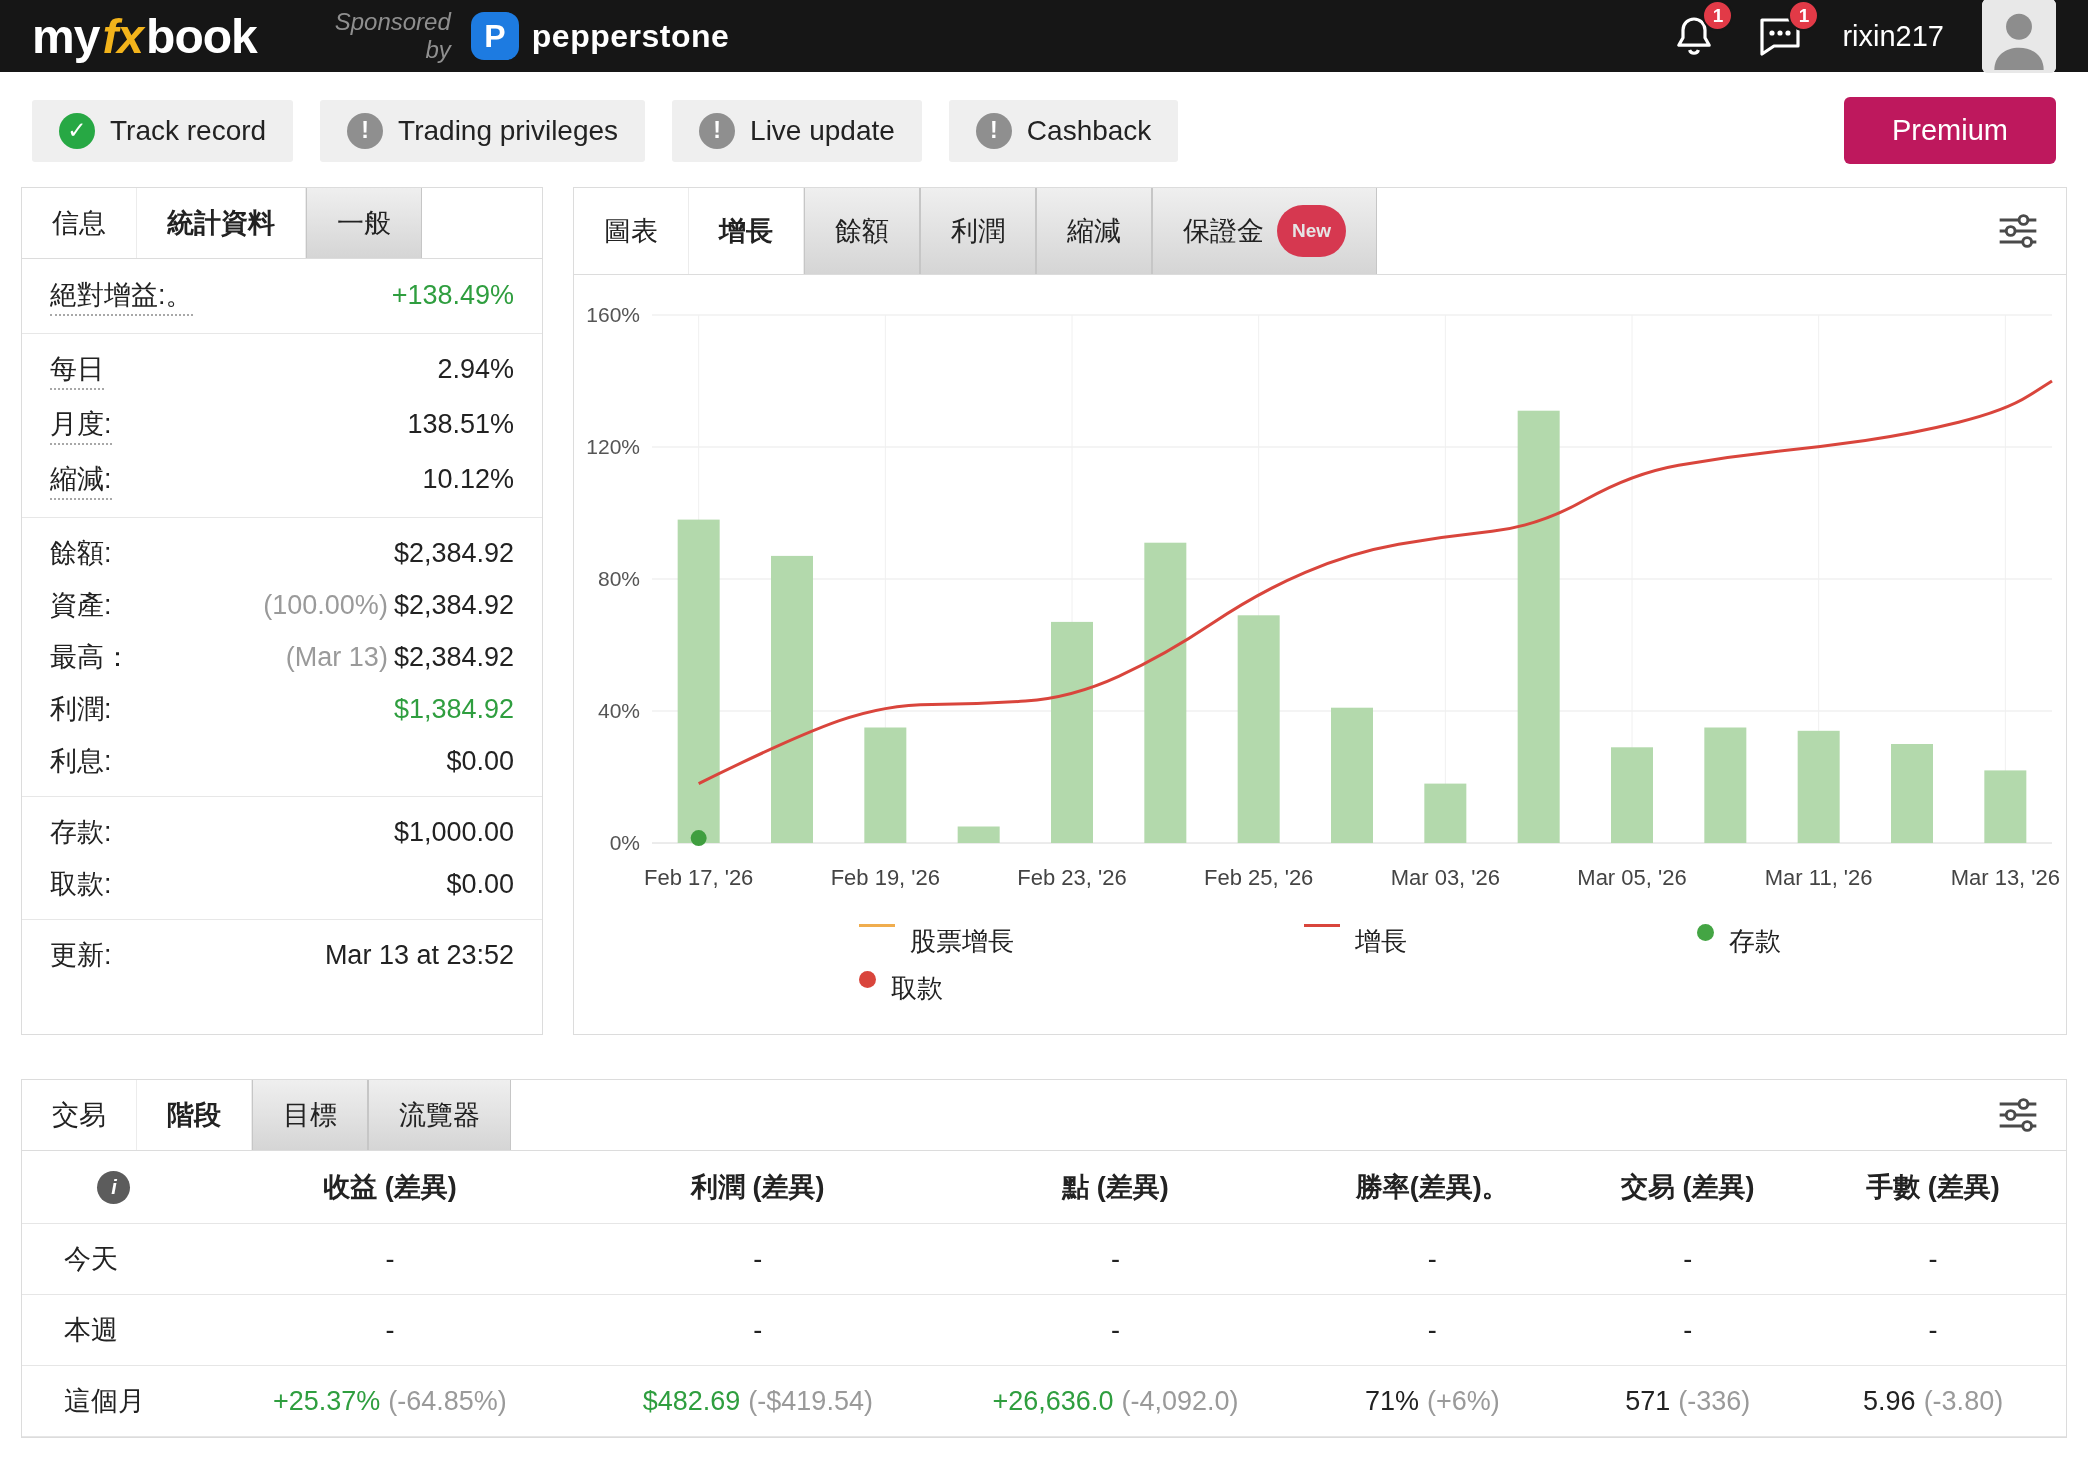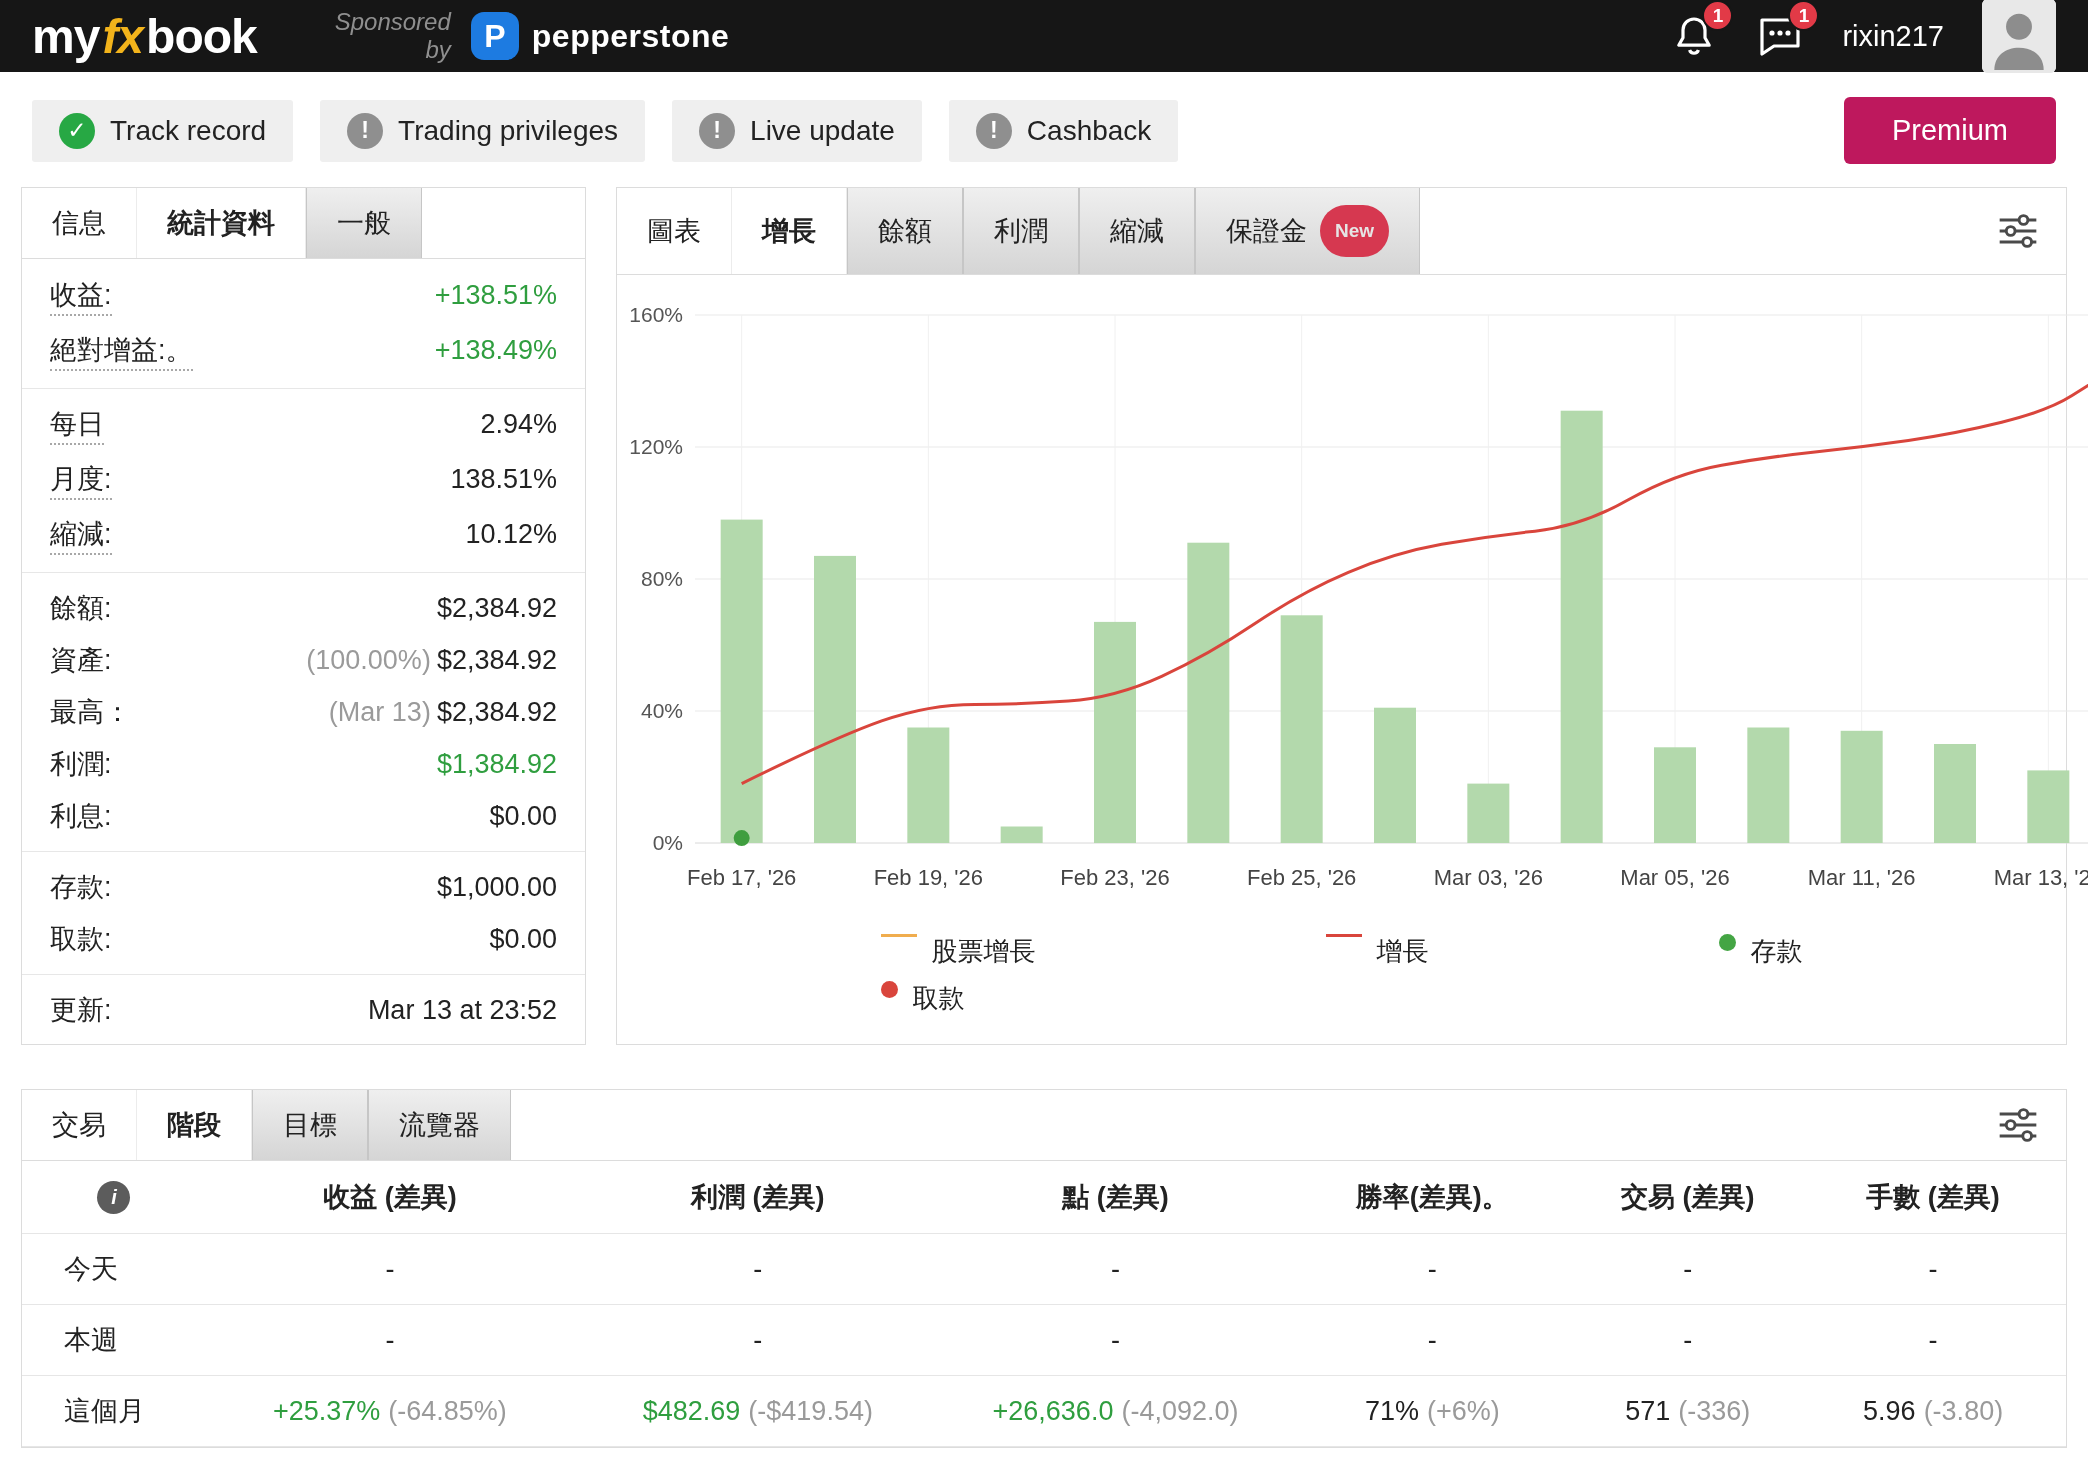--- a/index.html
+++ b/index.html
@@ -27,21 +27,21 @@
   
   .status-row { display:flex; align-items:center; gap:27px; padding:25px 32px 23px 21px; margin-left:11px; }
   .status-badge { display:flex; align-items:center; gap:15px; background:#efefef; padding:13px 27px; border-radius:3px; font-size:28px; cursor:pointer; }
   .sb-icon { width:36px; height:36px; border-radius:50%; color:#fff; display:flex; align-items:center; justify-content:center; font-weight:bold; font-size:23px; flex:none; }
   .sb-icon.ok { background:#27a844; }
   .sb-icon.info { background:#8f8f8f; }
   .premium-btn { margin-left:auto; background:#be185d; color:#fff; font-size:29px; padding:17px 48px; border-radius:6px; border:none; cursor:pointer; font-family:inherit; }
   
   .main { display:flex; gap:30px; padding:0 21px; align-items:stretch; }
   .panel { border:1px solid #dcdcdc; background:#fff; }
-  .stats-panel { width:565px; flex:none; }
+  .stats-panel { width:522px; flex:none; }
   .chart-panel { flex:1; display:flex; flex-direction:column; min-width:0; }
   .tab-bar { display:flex; align-items:stretch; border-bottom:1px solid #dcdcdc; }
   .tab { padding:17px 30px; font-size:27px; display:flex; align-items:center; gap:13px; background:#fff; border-right:1px solid #ececec; cursor:pointer; white-space:nowrap; }
   .tab.active { font-weight:bold; }
   .tab.dark { background:linear-gradient(#efefef,#d5d5d5); border-right:1px solid #c6c6c6; border-left:1px solid #c6c6c6; }
   .new-badge { background:#d63850; color:#e5e5e5; font-size:19px; padding:15px 15px; border-radius:999px; font-weight:bold;text-align:right; }
   .tabbar-tools { margin-left:auto; display:flex; align-items:center; padding-right:26px; cursor:pointer; }
   
   .stats-body { padding:10px 0 8px; }
   .stat-row { display:flex; justify-content:space-between; align-items:baseline; padding:8px 28px; font-size:27px; }
@@ -138,24 +138,20 @@
           <span>信息</span>
         </div>
         <div class="tab active">
           <span>統計資料</span>
         </div>
         <div class="tab dark">
           <span>一般</span>
         </div>
       </div>
     <div class="stats-body">
-        <div class="stat-row">
-          <span class="stat-label dotted">收益:</span>
-          <span class="stat-value"><span class="green">+138.51%</span></span>
-        </div>
         <div class="stat-row">
           <span class="stat-label dotted">絕對增益:。</span>
           <span class="stat-value"><span class="green">+138.49%</span></span>
         </div>
         <div class="sep-line"></div>
         <div class="stat-row">
           <span class="stat-label dotted">每日</span>
           <span class="stat-value"><span>2.94%</span></span>
         </div>
         <div class="stat-row">

